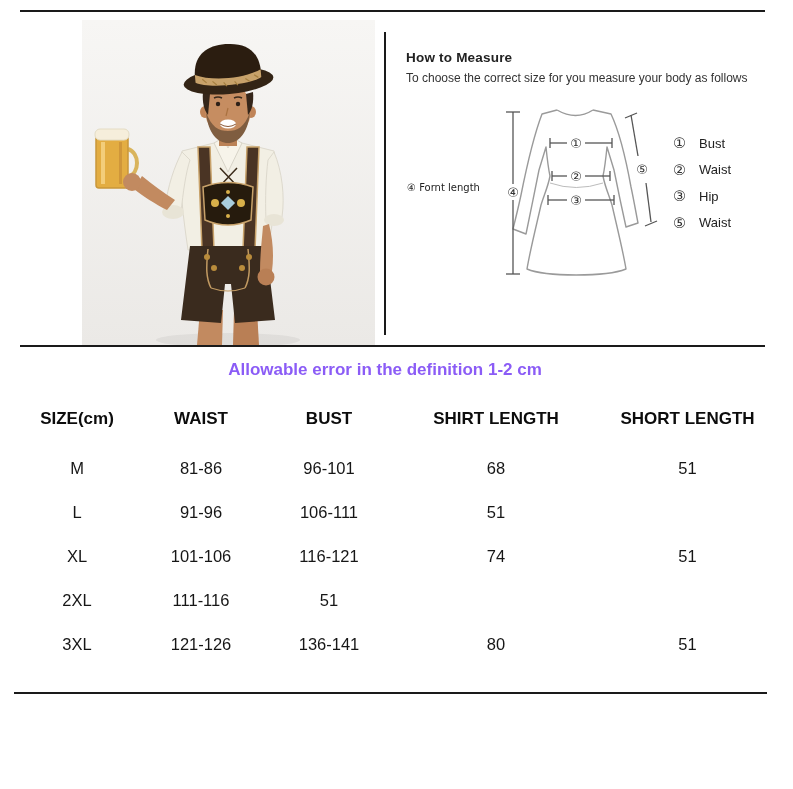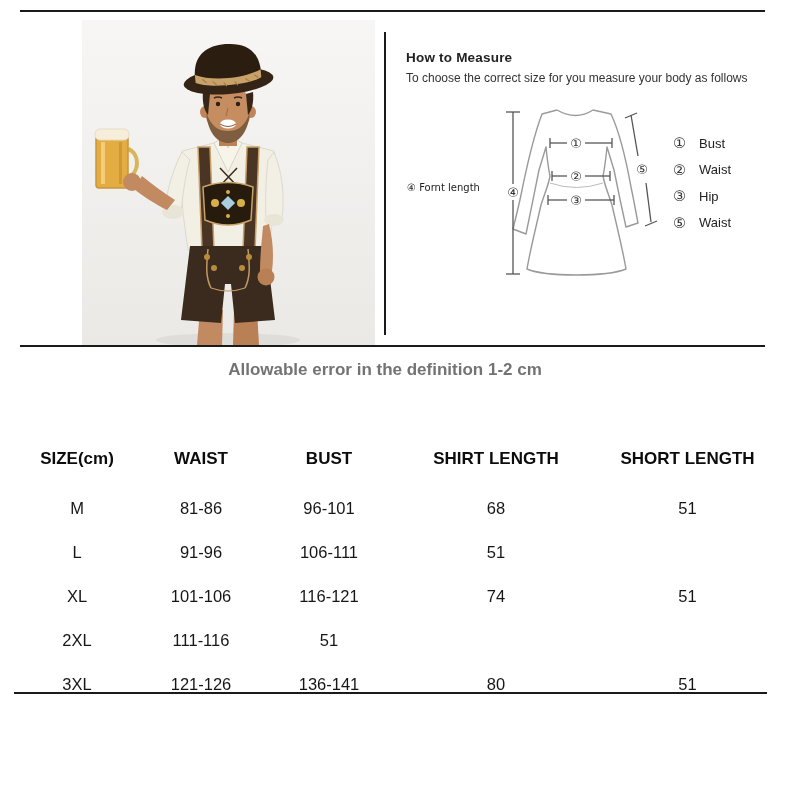--- a/index.html
+++ b/index.html
@@ -20,22 +20,22 @@
   .diagram{position:absolute;left:400px;top:95px;width:260px;height:245px;}
   .diagram path,.diagram line{vector-effect:non-scaling-stroke;}
   .diagram text{font-family:"DejaVu Sans",sans-serif;font-size:13px;fill:#333;}
   .front-length{position:absolute;left:407px;top:182px;font-size:10px;color:#222;
         font-family:"DejaVu Sans","Liberation Sans",sans-serif;}
   .legend{position:absolute;left:673px;top:130px;}
   .legend-item{height:26.5px;display:flex;align-items:center;font-size:13px;color:#222;}
   .legend-item .marker{font-family:"DejaVu Sans",sans-serif;font-size:14.5px;margin-right:13px;color:#333;}
 
   .note{position:absolute;left:0;top:360px;width:770px;text-align:center;
-        font-size:17px;font-weight:700;line-height:20px;color:#737373;}
-  .size-table{position:absolute;left:0;top:404px;width:683px;margin-top:40px;}
+        font-size:17px;font-weight:700;line-height:20px;color:#8b5cf6;}
+  .size-table{position:absolute;left:0;top:404px;width:683px;}
   .trow{display:grid;grid-template-columns:154px 94px 162px 172px 211px;
         align-items:center;height:30px;margin-bottom:14px;text-align:center;}
   .thead .tcell{font-weight:700;font-size:17px;color:#0c0c0c;}
   .tcell{font-size:16.5px;color:#161616;}
   .thead{margin-bottom:19px;}
 </style>
 </head>
 <body>
 
 <div class="page">

